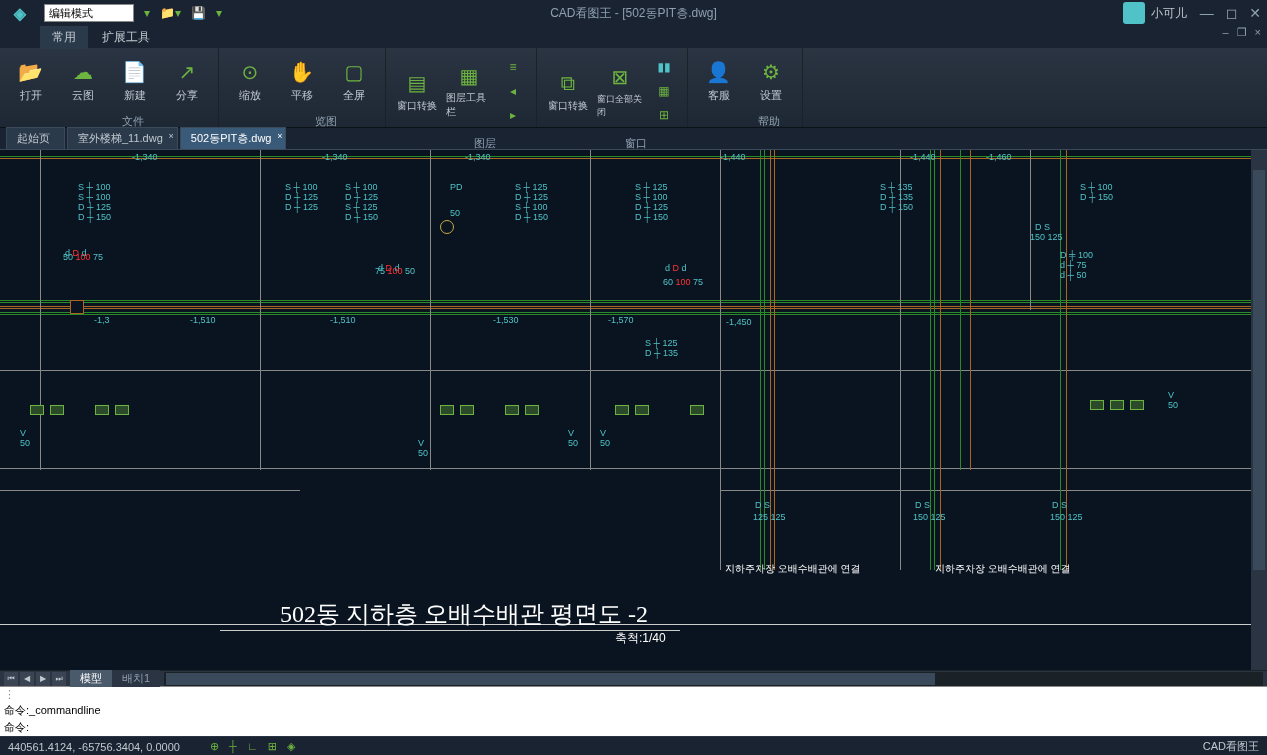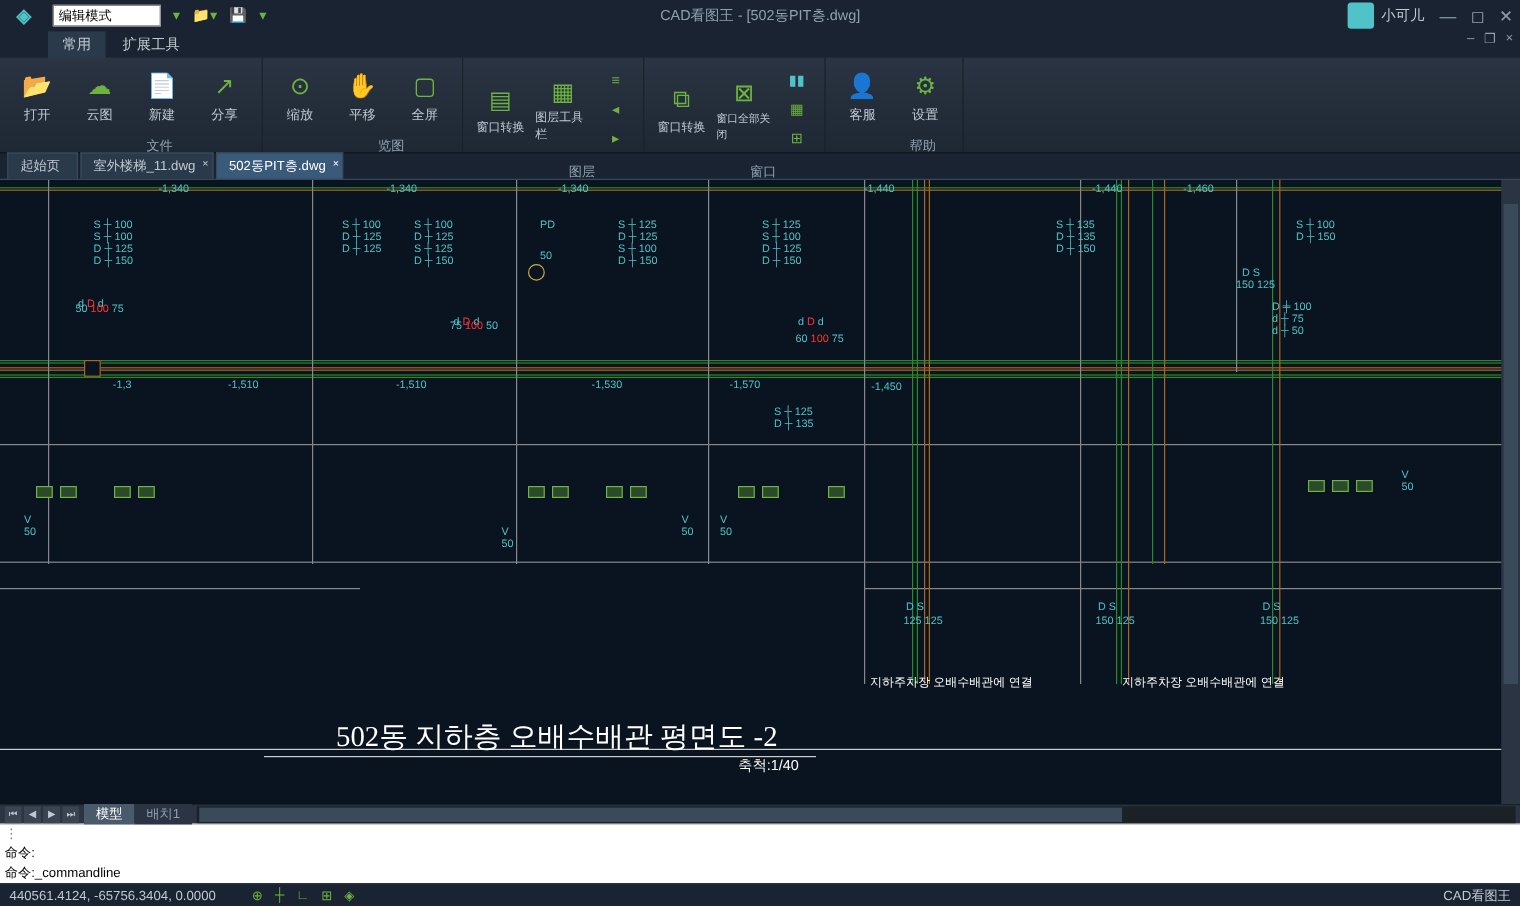--- a/index.html
+++ b/index.html
@@ -353,25 +353,25 @@
   </div>
   <div class="model-tab">模型</div>
   <div class="layout-tab">배치1</div>
   <div class="scroll-track">
     <div class="scroll-thumb" style="left:2px;width:70%"></div>
   </div>
 </div>
 
 <div class="cmd-area">
   <div class="cmd-line" style="color:#888">⋮</div>
+  <div class="cmd-line">命令:_commandline</div>
   <div class="cmd-line">
     <span>命令:</span>
     <input class="cmd-input" style="">
   </div>
-  <div class="cmd-line">命令:_commandline</div>
 </div>
 
 <div class="statusbar">
   <span>440561.4124, -65756.3404, 0.0000</span>
   <div class="status-icons">
     <span>⊕</span>
     <span>┼</span>
     <span>∟</span>
     <span>⊞</span>
     <span>◈</span>

